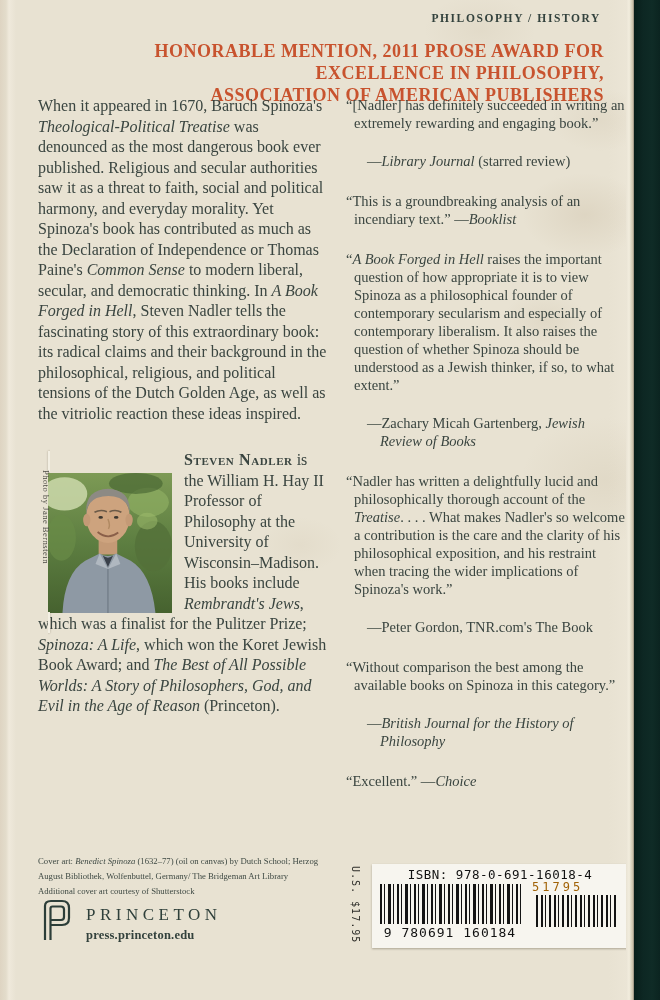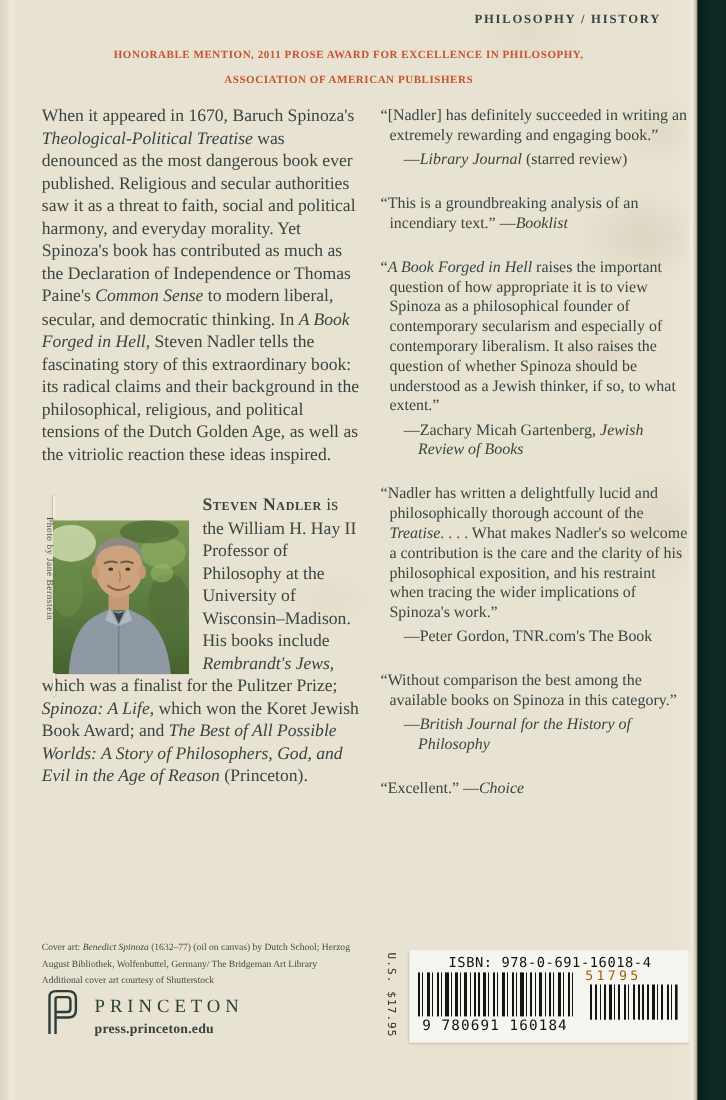--- a/index.html
+++ b/index.html
@@ -39,23 +39,23 @@
   .it{font-style:italic;}
   .sc{font-variant:small-caps;font-weight:bold;letter-spacing:.6px;text-align:center;}
 
   .category{
     position:absolute;top:12px;right:33px;
     font-size:11.5px;letter-spacing:1.6px;font-weight:600;
     color:#33423d;
   }
   .award{
     position:absolute;top:40px;left:30px;right:30px;
-    text-align:center;
+    text-align:right;
     color:var(--accent-orange);
-    font-size:10px;letter-spacing:.5px;line-height:22px;font-weight:600;
+    font-size:18px;letter-spacing:.5px;line-height:22px;font-weight:600;
   }
 
   .columns{
     position:absolute;top:96px;left:38px;width:592px;
     display:flex;gap:18px;
   }
   .col-left{flex:0 0 290px;}
   .col-right{flex:1;min-width:0;}
 
   .blurb{
@@ -76,21 +76,21 @@
   .photo svg{display:block;width:100%;height:100%;}
   .photo-credit{
     position:absolute;left:-13px;top:18px;height:130px;
     writing-mode:vertical-rl;
     font-size:8.5px;letter-spacing:.5px;color:#4c4c45;
     white-space:nowrap;
   }
 
   .review{margin-bottom:22px;font-size:14.5px;line-height:18px;}
   .quote{padding-left:8px;text-indent:-8px;}
-  .attrib{margin-top:4px;padding-left:34px;text-indent:-13px;}
+  .attrib{margin-top:20px;padding-left:34px;text-indent:-13px;}
 
   .credit{
     position:absolute;left:38px;top:854px;width:320px;
     font-size:8.7px;line-height:15px;color:#3f4a44;
   }
   .publisher{
     position:absolute;left:38px;top:898px;
     display:flex;align-items:flex-start;
   }
   .p-logo{width:34px;height:42px;}

